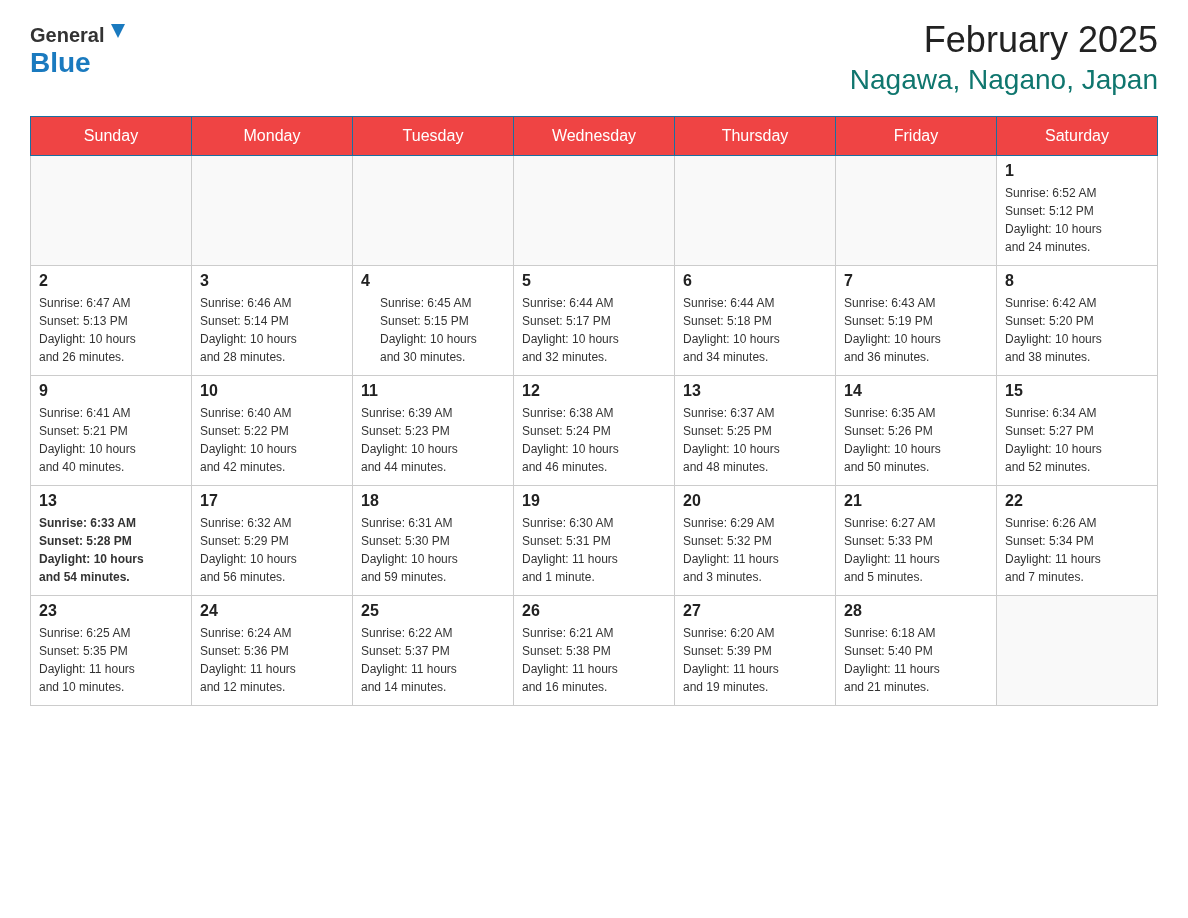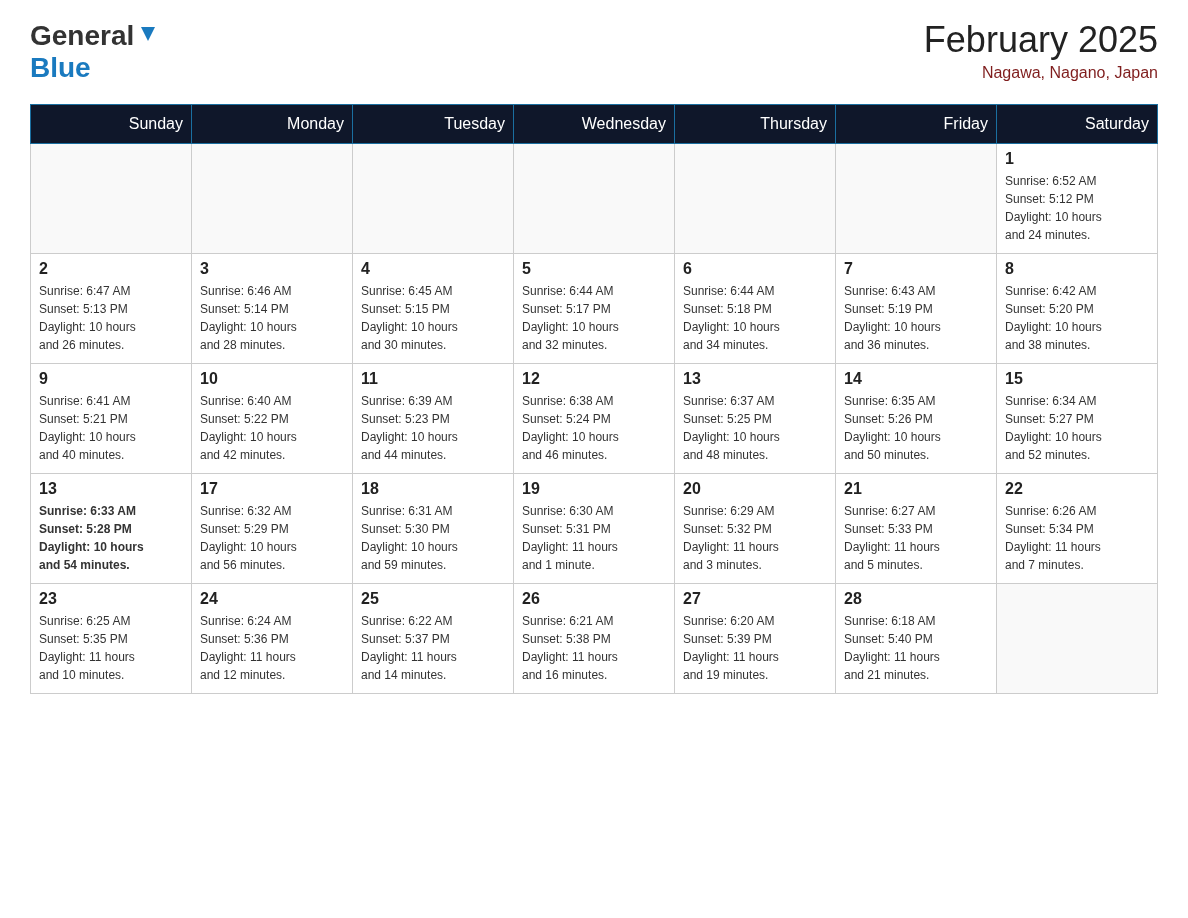--- a/index.html
+++ b/index.html
@@ -24,36 +24,36 @@
     .title-block {
       text-align: right;
     }
     .month-title {
       font-size: 36px;
       font-weight: normal;
       color: #222;
       line-height: 1.1;
     }
     .location-title {
-      font-size: 16px;
-      color: #7f1d1d;
+      font-size: 28px;
+      color: #0f766e;
       margin-top: 4px;
       text-align: right;
     }
     .calendar {
       width: 100%;
       border-collapse: collapse;
     }
     .calendar thead th {
-      background-color: #0f172a;
+      background-color: #ef4444;
       color: #fff;
       font-size: 16px;
       font-weight: normal;
       padding: 10px 8px;
-      text-align: right;
+      text-align: center;
       border: 1px solid #1a6fa0;
     }
     .calendar tbody td {
       vertical-align: top;
       border: 1px solid #ccc;
       padding: 6px 8px;
       width: calc(100% / 7);
       min-height: 110px;
       height: 110px;
     }
@@ -83,21 +83,21 @@
       margin-left: 3px;
       vertical-align: middle;
     }
   </style>
 </head>
 <body>
 
 <div class="header">
   <div class="logo-wrapper">
     <div class="logo-line1">
-      <span style="font-size:28px;font-weight:bold;color:#333;">General</span>
+      <span style="font-size:20px;font-weight:bold;color:#333;">General</span>
       <svg class="logo-svg" width="22" height="22" viewBox="0 0 22 22">
         <polygon points="4,4 18,4 11,18" fill="#1a7abf"></polygon>
       </svg>
     </div>
     <div class="logo-line2">
       <span style="font-size:28px;font-weight:bold;color:#1a7abf;">Blue</span>
     </div>
   </div>
   <div class="title-block">
     <div class="month-title">February 2025</div>
@@ -143,21 +143,21 @@
         </td>
         <td>
           <div class="day-number">3</div>
           <div class="day-info" style="white-space: pre-line;">Sunrise: 6:46 AM
 Sunset: 5:14 PM
 Daylight: 10 hours
 and 28 minutes.</div>
         </td>
         <td>
           <div class="day-number">4</div>
-          <div class="day-info" style="white-space: pre-line;">Sunrise: 6:45 AM
+          <div class="day-info" style="white-space: pre-line; margin-left: 19px;">Sunrise: 6:45 AM
 Sunset: 5:15 PM
 Daylight: 10 hours
 and 30 minutes.</div>
         </td>
         <td>
           <div class="day-number">5</div>
           <div class="day-info" style="white-space: pre-line;">Sunrise: 6:44 AM
 Sunset: 5:17 PM
 Daylight: 10 hours
 and 32 minutes.</div>

